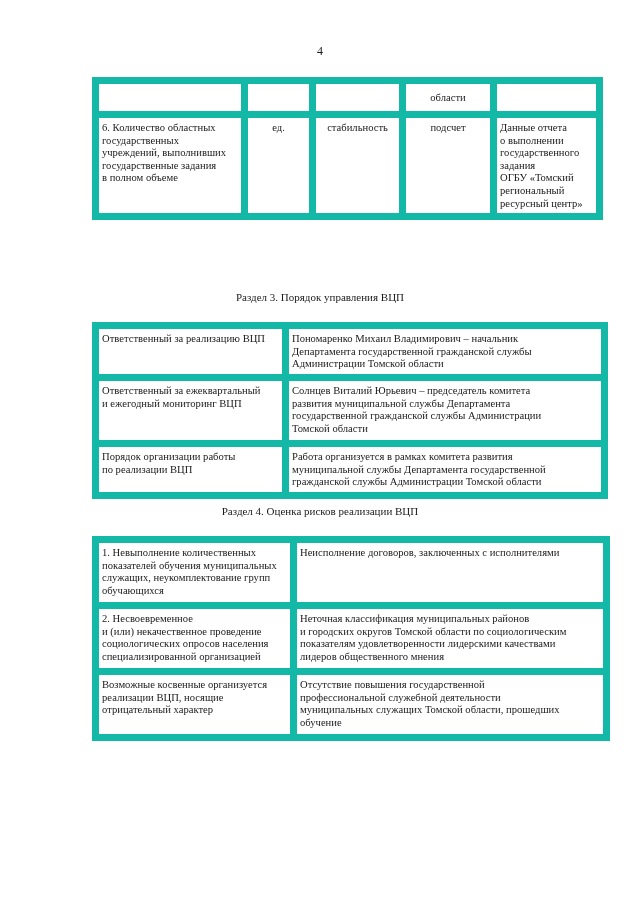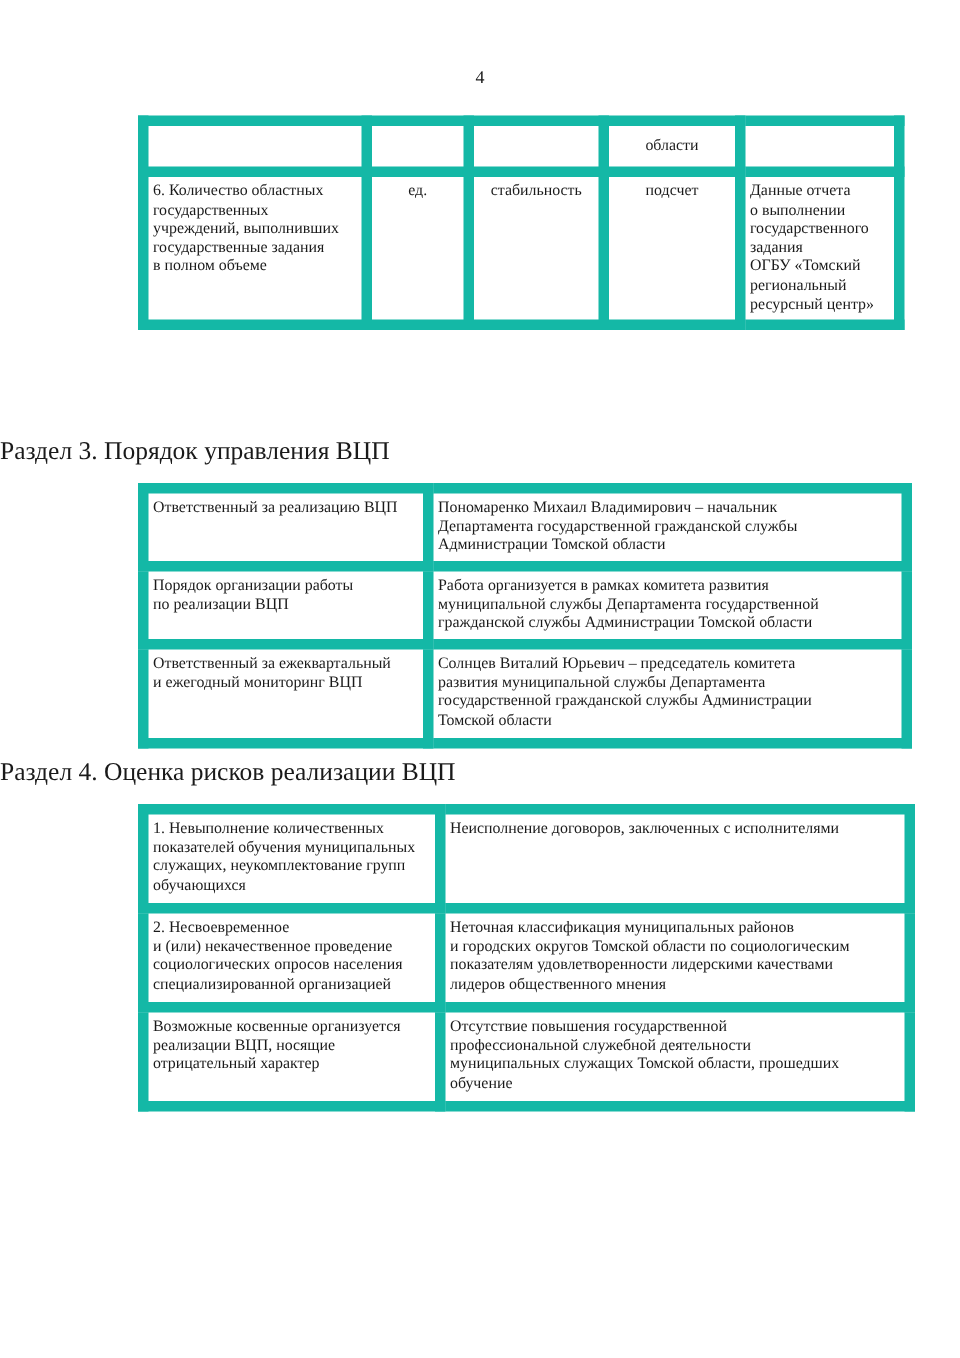--- a/index.html
+++ b/index.html
@@ -13,21 +13,21 @@
     font-size: 12px;
   }
   table { border-collapse: collapse; position: absolute; table-layout: fixed; }
   td, th {
     border: 7px solid #14b8a6; vertical-align: top; font-size: 10.6px;
     line-height: 12.6px; padding: 4px 3px 3px 3px; font-weight: normal;
     text-align: left;
   }
   td.center { text-align: center; }
   .section-title {
-    position: absolute; left: 0; width: 640px; text-align: left; font-size: 17px;
+    position: absolute; left: 0; width: 640px; text-align: center; font-size: 11px;
   }
   .t1 { left: 92px; top: 77px; width: 504px; }
   .t2 { left: 92px; top: 322px; width: 509px; }
   .t3 { left: 92px; top: 536px; width: 511px; }
   .t3 th { text-align: center; vertical-align: middle; padding: 6px 3px; }
   .line { display: block; }
 </style>
 </head>
 <body>
 
@@ -84,41 +84,41 @@
       <tr style="height:52px">
     <td>
       <span class="line">Ответственный за реализацию ВЦП</span>
     </td>
     <td>
       <span class="line">Пономаренко Михаил Владимирович – начальник</span>
       <span class="line">Департамента государственной гражданской службы</span>
       <span class="line">Администрации Томской области</span>
     </td>
   </tr>
-  <tr style="height:52px">
-    <td>
-      <span class="line">Порядок организации работы</span>
-      <span class="line">по реализации ВЦП</span>
-    </td>
-    <td>
-      <span class="line">Работа организуется в рамках комитета развития</span>
-      <span class="line">муниципальной службы Департамента государственной</span>
-      <span class="line">гражданской службы Администрации Томской области</span>
-    </td>
-  </tr>
   <tr style="height:66px">
     <td>
       <span class="line">Ответственный за ежеквартальный</span>
       <span class="line">и ежегодный мониторинг ВЦП</span>
     </td>
     <td>
       <span class="line">Солнцев Виталий Юрьевич – председатель комитета</span>
       <span class="line">развития муниципальной службы Департамента</span>
       <span class="line">государственной гражданской службы Администрации</span>
       <span class="line">Томской области</span>
+    </td>
+  </tr>
+  <tr style="height:52px">
+    <td>
+      <span class="line">Порядок организации работы</span>
+      <span class="line">по реализации ВЦП</span>
+    </td>
+    <td>
+      <span class="line">Работа организуется в рамках комитета развития</span>
+      <span class="line">муниципальной службы Департамента государственной</span>
+      <span class="line">гражданской службы Администрации Томской области</span>
     </td>
   </tr>
 </tbody>
   </table>
 
 <div class="section-title" style="top:505px">Раздел 4. Оценка рисков реализации ВЦП</div>
 
 <table class="t3">
   <colgroup>
       <col style="width:198px">

